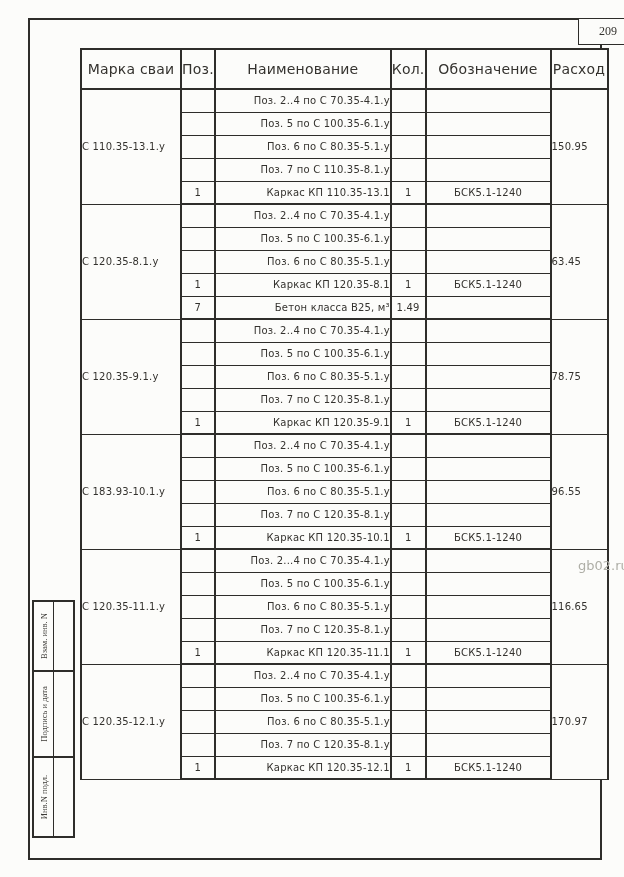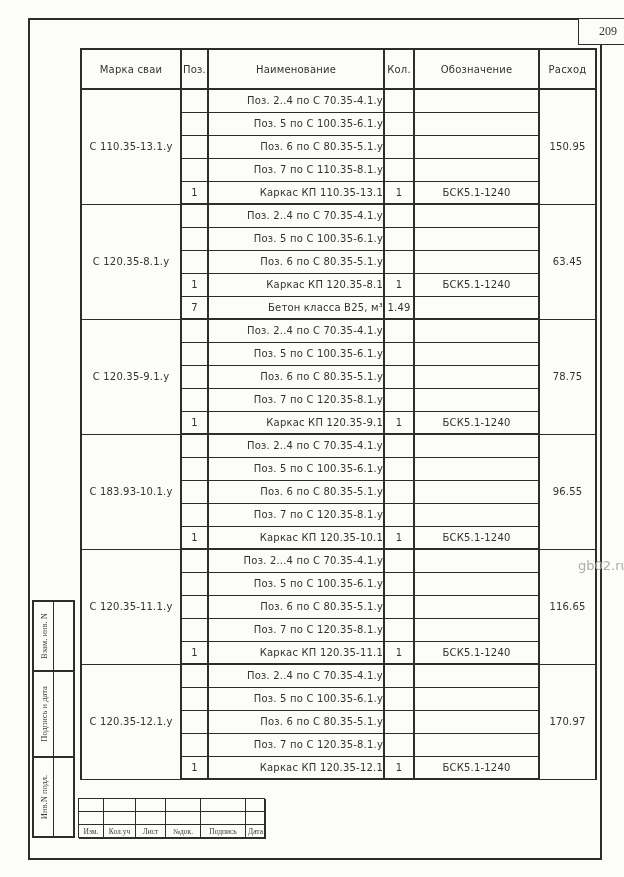--- a/index.html
+++ b/index.html
@@ -34,25 +34,25 @@
     table-layout:fixed;background:var(--paper);z-index:2;
   }
   .spec th,.spec td{
     border-left:2px solid var(--ln);border-right:2px solid var(--ln);
     border-top:1px solid var(--ln);border-bottom:1px solid var(--ln);
     font-weight:normal;font-size:10px;letter-spacing:.2px;
     padding:0;overflow:hidden;white-space:nowrap;vertical-align:middle;
   }
   .spec thead tr{height:40px;}
   .spec tbody tr{height:23px;}
-  .spec thead th{border-top:2px solid var(--ln);border-bottom:2px solid var(--ln);text-align:center;font-size:10px;}
+  .spec thead th{border-top:2px solid var(--ln);border-bottom:2px solid var(--ln);text-align:center;font-size:14px;}
   .spec tr.group-end td{border-bottom:2px solid var(--ln);}
   .c-center{text-align:center;}
   .c-name{text-align:right;padding-left:8px;}
-  .mark-cell,.consumption-cell{text-align:center;margin-left:39px;}
+  .mark-cell,.consumption-cell{margin-left:39px;}
   
   .side-strip{position:absolute;left:32px;top:600px;width:43px;z-index:2;}
   .side-box{border:2px solid var(--ln);display:flex;background:var(--paper);margin-top:-2px;}
   .side-box:first-child{margin-top:0;}
   .side-label{position:relative;width:19px;border-right:1.5px solid var(--ln);}
   .side-empty{flex:1;}
   .rot{
     position:absolute;left:50%;top:50%;
     transform:translate(-50%,-50%) rotate(-90deg);
     white-space:nowrap;font-family:var(--serif);font-size:8.5px;color:#3c3a36;
@@ -319,35 +319,15 @@
     </div>
     <div class="side-box" style="height:78px">
       <div class="side-label">
         <span class="rot">Инв.N подл.</span>
       </div>
       <div class="side-empty"></div>
     </div>
   </div>
 
   <div class="stamp">
-    <div class="stamp-grid">
-        <div class="stamp-cell"></div>
-        <div class="stamp-cell"></div>
-        <div class="stamp-cell"></div>
-        <div class="stamp-cell"></div>
-        <div class="stamp-cell"></div>
-        <div class="stamp-cell"></div>
-        <div class="stamp-cell"></div>
-        <div class="stamp-cell"></div>
-        <div class="stamp-cell"></div>
-        <div class="stamp-cell"></div>
-        <div class="stamp-cell"></div>
-        <div class="stamp-cell"></div>
-        <div class="stamp-cell">Изм.</div>
-        <div class="stamp-cell">Кол.уч</div>
-        <div class="stamp-cell">Лист</div>
-        <div class="stamp-cell">№док.</div>
-        <div class="stamp-cell">Подпись</div>
-        <div class="stamp-cell">Дата</div>
-      </div>
   </div>
 
 </div>
 
 </body></html>

